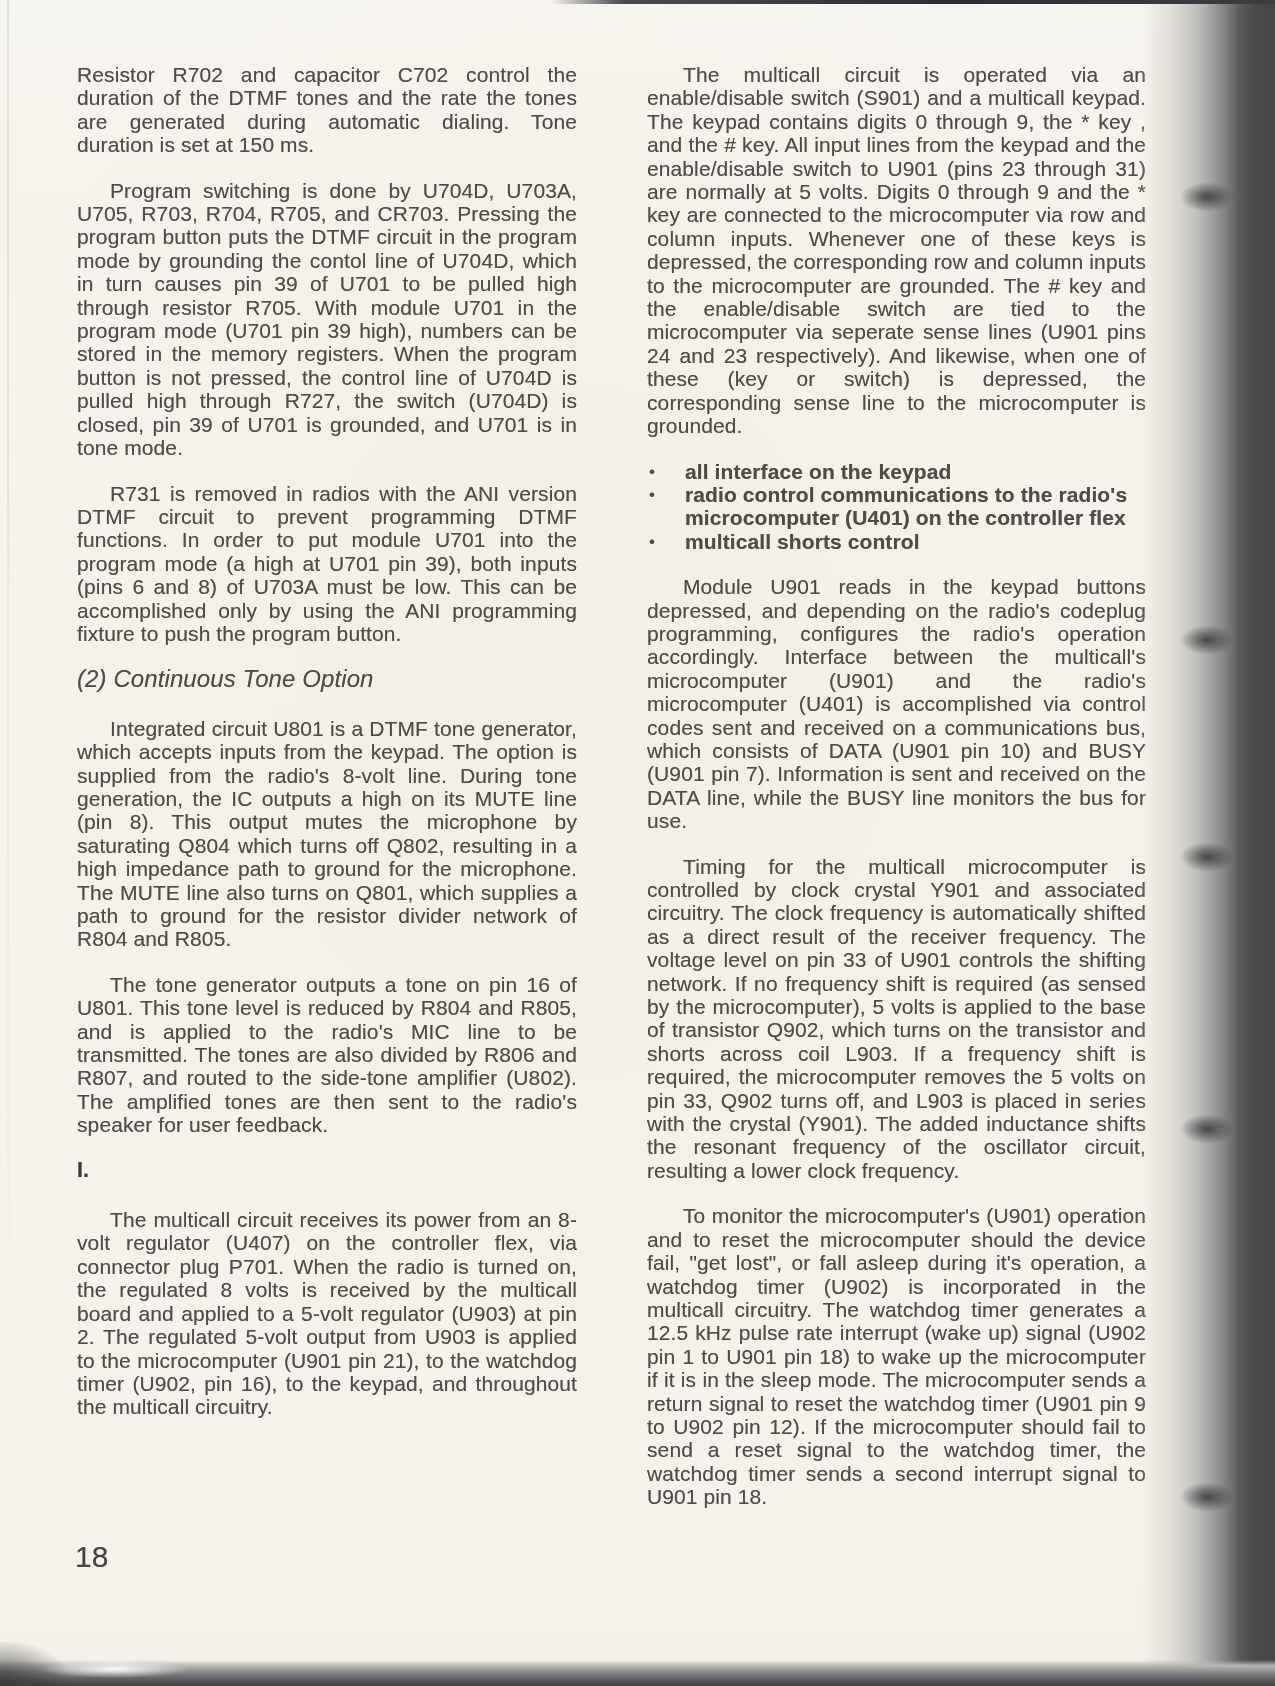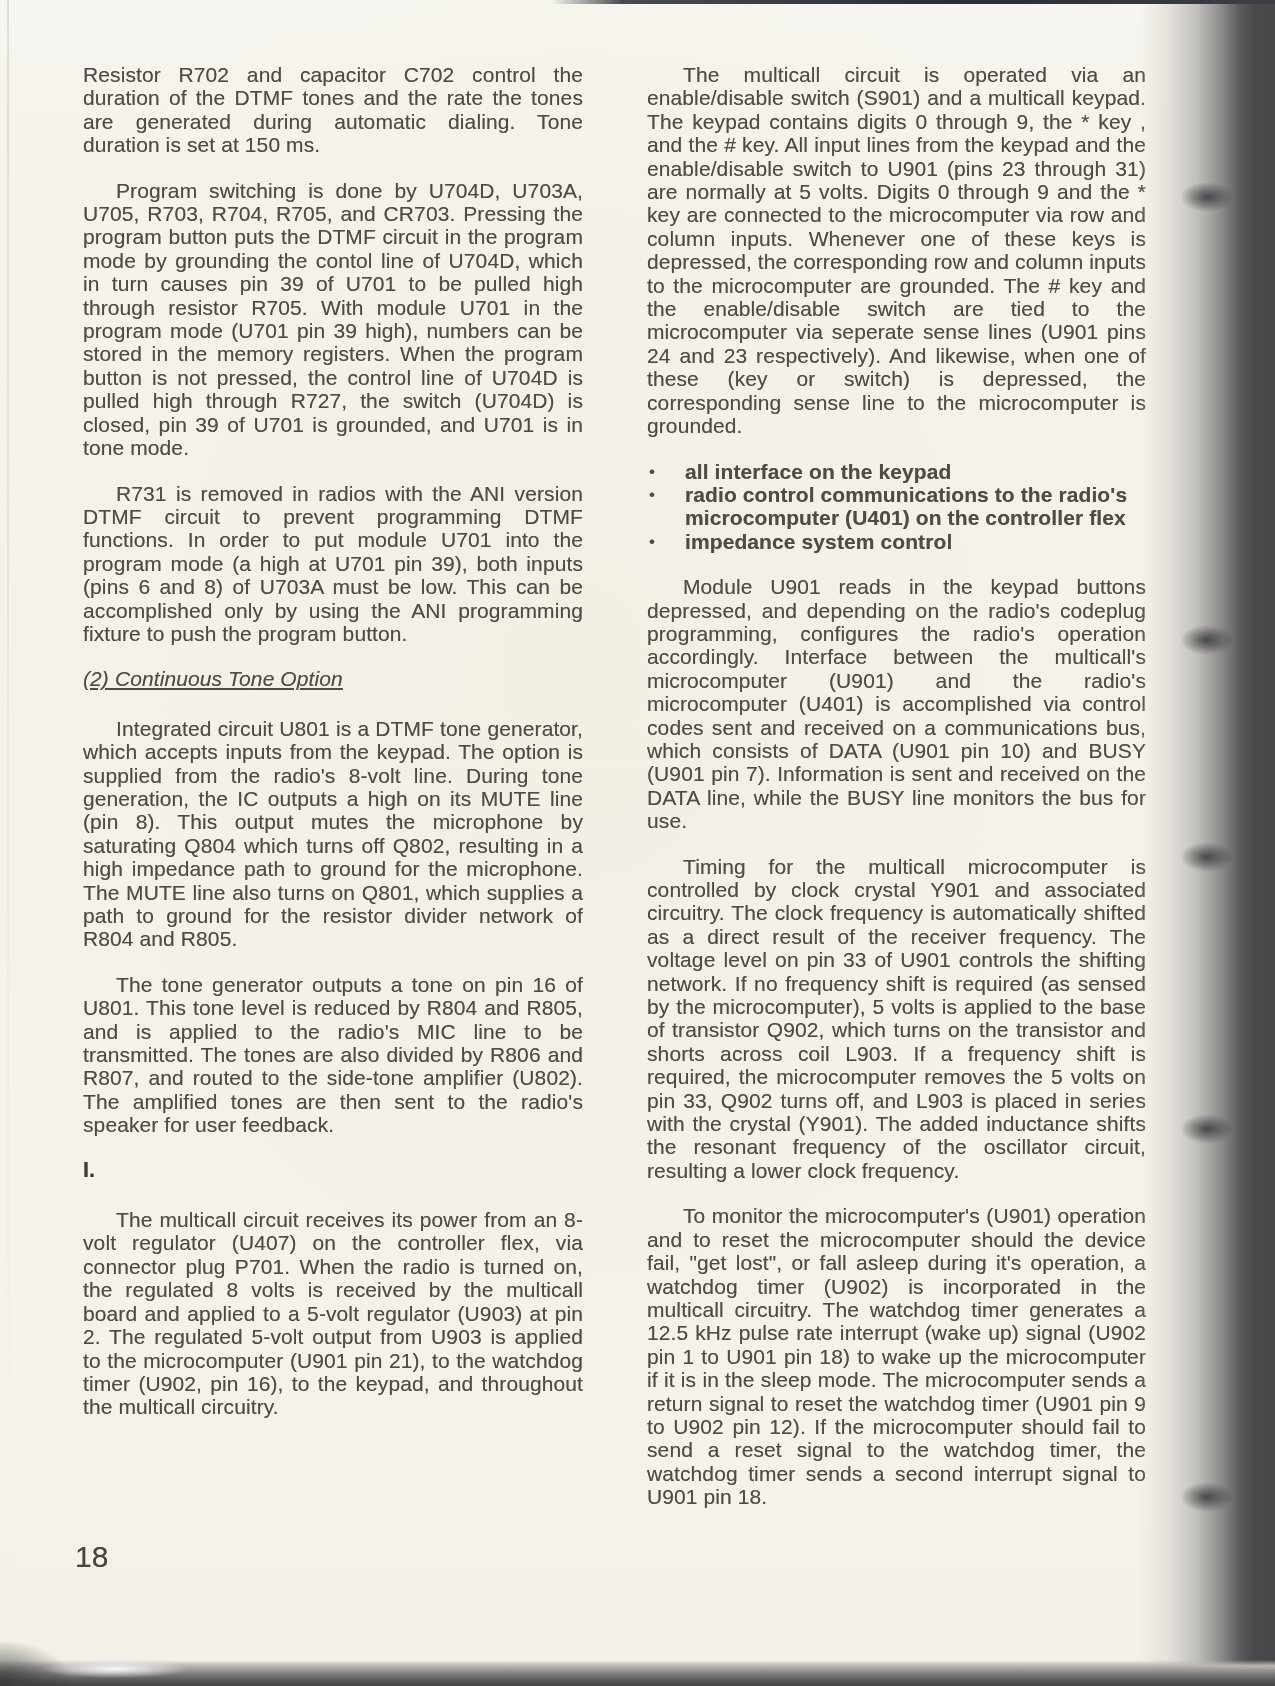--- a/index.html
+++ b/index.html
@@ -62,32 +62,31 @@
   
   .col {
     position: absolute; top: 63px;
     color: #4f4c47;
     font-size: 21px;
     line-height: 23.4px;
     text-align: justify;
     letter-spacing: 0.1px;
     text-shadow: 0 0 0.5px rgba(90,86,78,0.55);
   }
-  .col-left  { left: 77px;  width: 500px; margin-left: 6px; }
+  .col-left  { left: 77px;  width: 500px; }
   .col-right { left: 647px; width: 499px; }
 
   .para { margin: 0 0 22px 0; text-indent: 33px; }
   .para.no-indent { text-indent: 0; }
   .col-right .para { text-indent: 36px; }
 
   .h-italic {
     margin: 6px 0 26px 0;
-    font-size: 21px; font-weight: normal; font-style: italic;
+    font-size: 24px; font-weight: normal; font-style: italic;
     text-align: left;
-    text-decoration: underline;
   }
   .h-bold {
     display: flex;
     margin: 8px 0 26px 0;
     font-size: 21.5px; font-weight: bold; color: #3d3b37;
     text-align: left;
   }
   .h-bold .h-num { width: 40px; flex: 0 0 40px; }
 
   .list-intro { margin: 0; text-indent: 36px; }
@@ -128,21 +127,21 @@
       <li>
         <span class="dot">•</span>
         <span class="b-text">all interface on the keypad</span>
       </li>
       <li>
         <span class="dot">•</span>
         <span class="b-text">radio control communications to the radio's microcomputer (U401) on the controller flex</span>
       </li>
       <li>
         <span class="dot">•</span>
-        <span class="b-text">impedance system control</span>
+        <span class="b-text">multicall shorts control</span>
       </li>
     </ul>
     <p class="para">Module U901 reads in the keypad buttons depressed, and depending on the radio's codeplug programming, configures the radio's operation accordingly. Interface between the multicall's microcomputer (U901) and the radio's microcomputer (U401) is accomplished via control codes sent and received on a communications bus, which consists of DATA (U901 pin 10) and BUSY (U901 pin 7). Information is sent and received on the DATA line, while the BUSY line monitors the bus for use.</p>
     <p class="para">Timing for the multicall microcomputer is controlled by clock crystal Y901 and associated circuitry. The clock frequency is automatically shifted as a direct result of the receiver frequency. The voltage level  on pin 33 of U901 controls the shifting network. If no frequency shift is required (as sensed by the microcomputer), 5 volts is applied  to the base of transistor Q902, which turns on the transistor and shorts across coil L903. If a frequency shift is required, the microcomputer removes the 5 volts on pin 33,  Q902 turns off,  and L903 is placed in series with the crystal (Y901). The added inductance shifts the resonant frequency of the oscillator circuit, resulting a lower clock frequency.</p>
     <p class="para">To monitor the microcomputer's (U901) operation and to  reset the microcomputer should the device fail, "get lost", or fall asleep during it's operation, a watchdog timer (U902) is incorporated in the multicall circuitry. The watchdog timer generates a 12.5 kHz pulse rate interrupt (wake up) signal (U902 pin 1 to U901 pin 18) to wake up the microcomputer if it is in the sleep mode. The microcomputer sends a return signal to reset the watchdog timer (U901 pin 9 to U902 pin 12).  If the microcomputer should fail to send a reset signal to the watchdog timer, the watchdog timer sends a second interrupt signal to U901 pin 18.</p>
   </div>
 
   <div class="page-number">18</div>
 
   <div class="binding-edge"></div>

